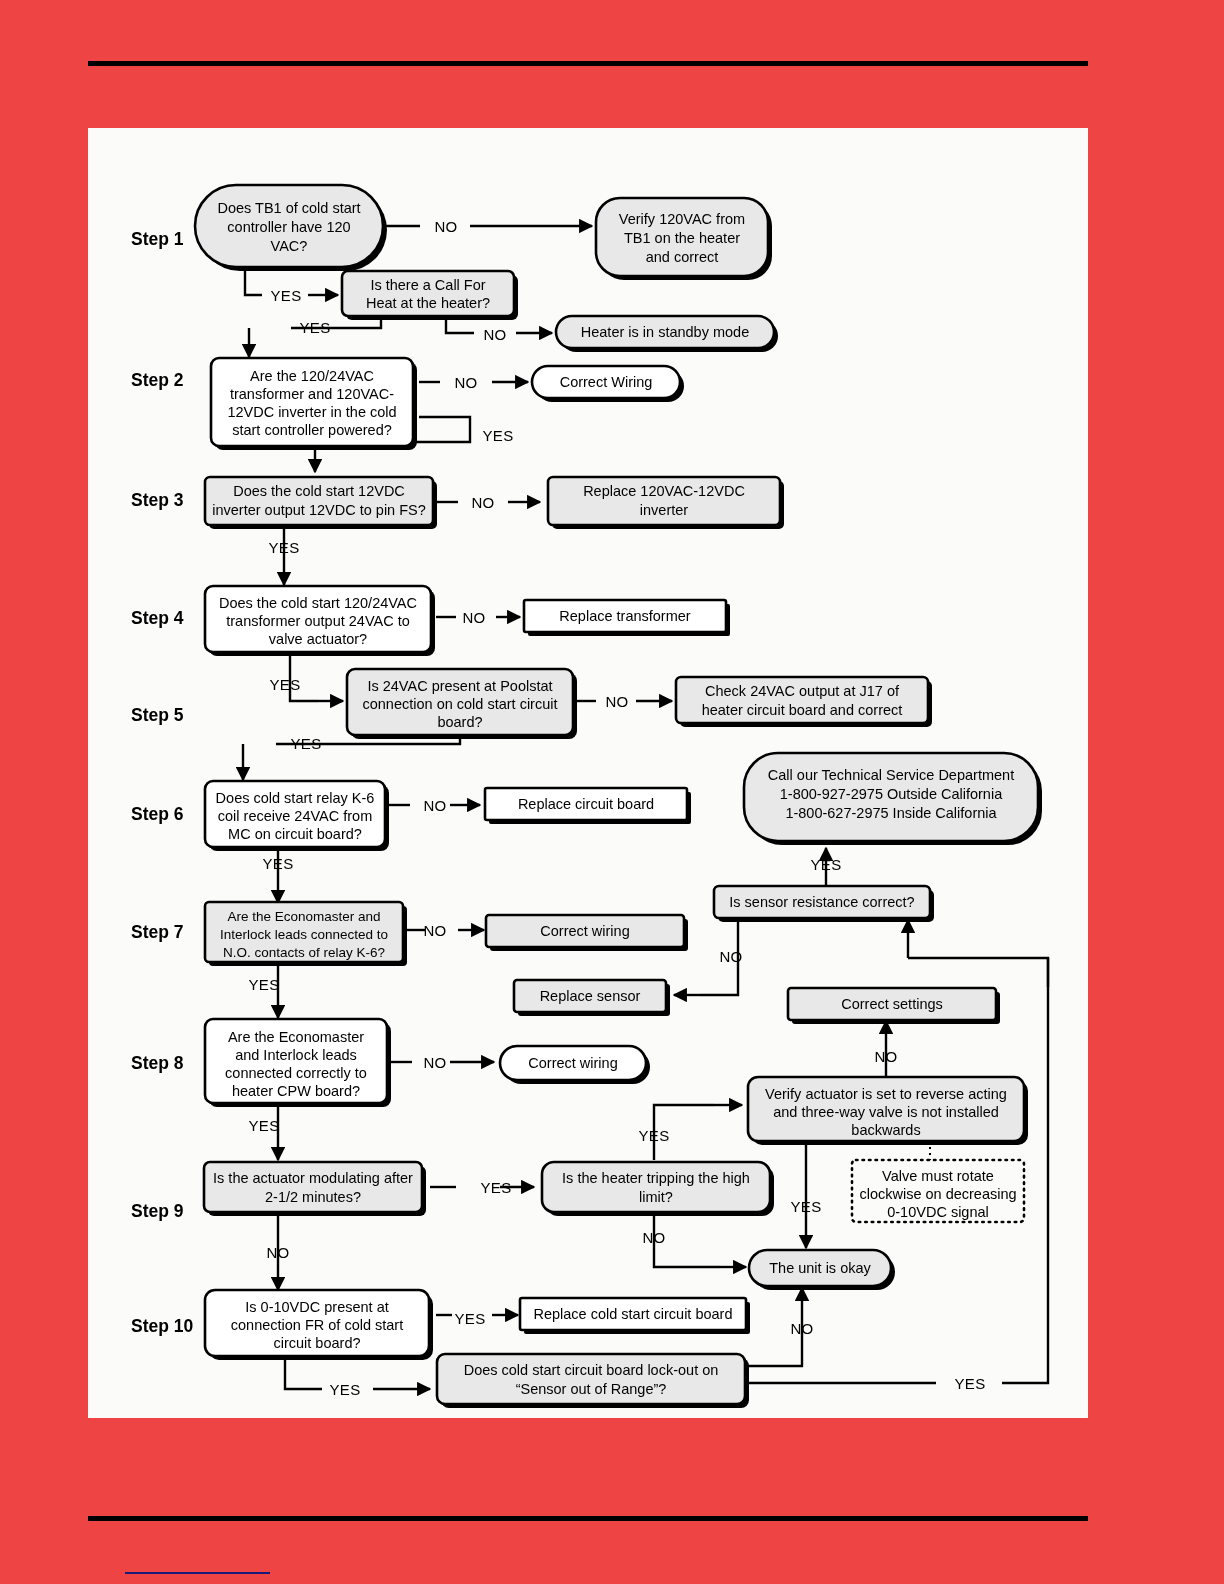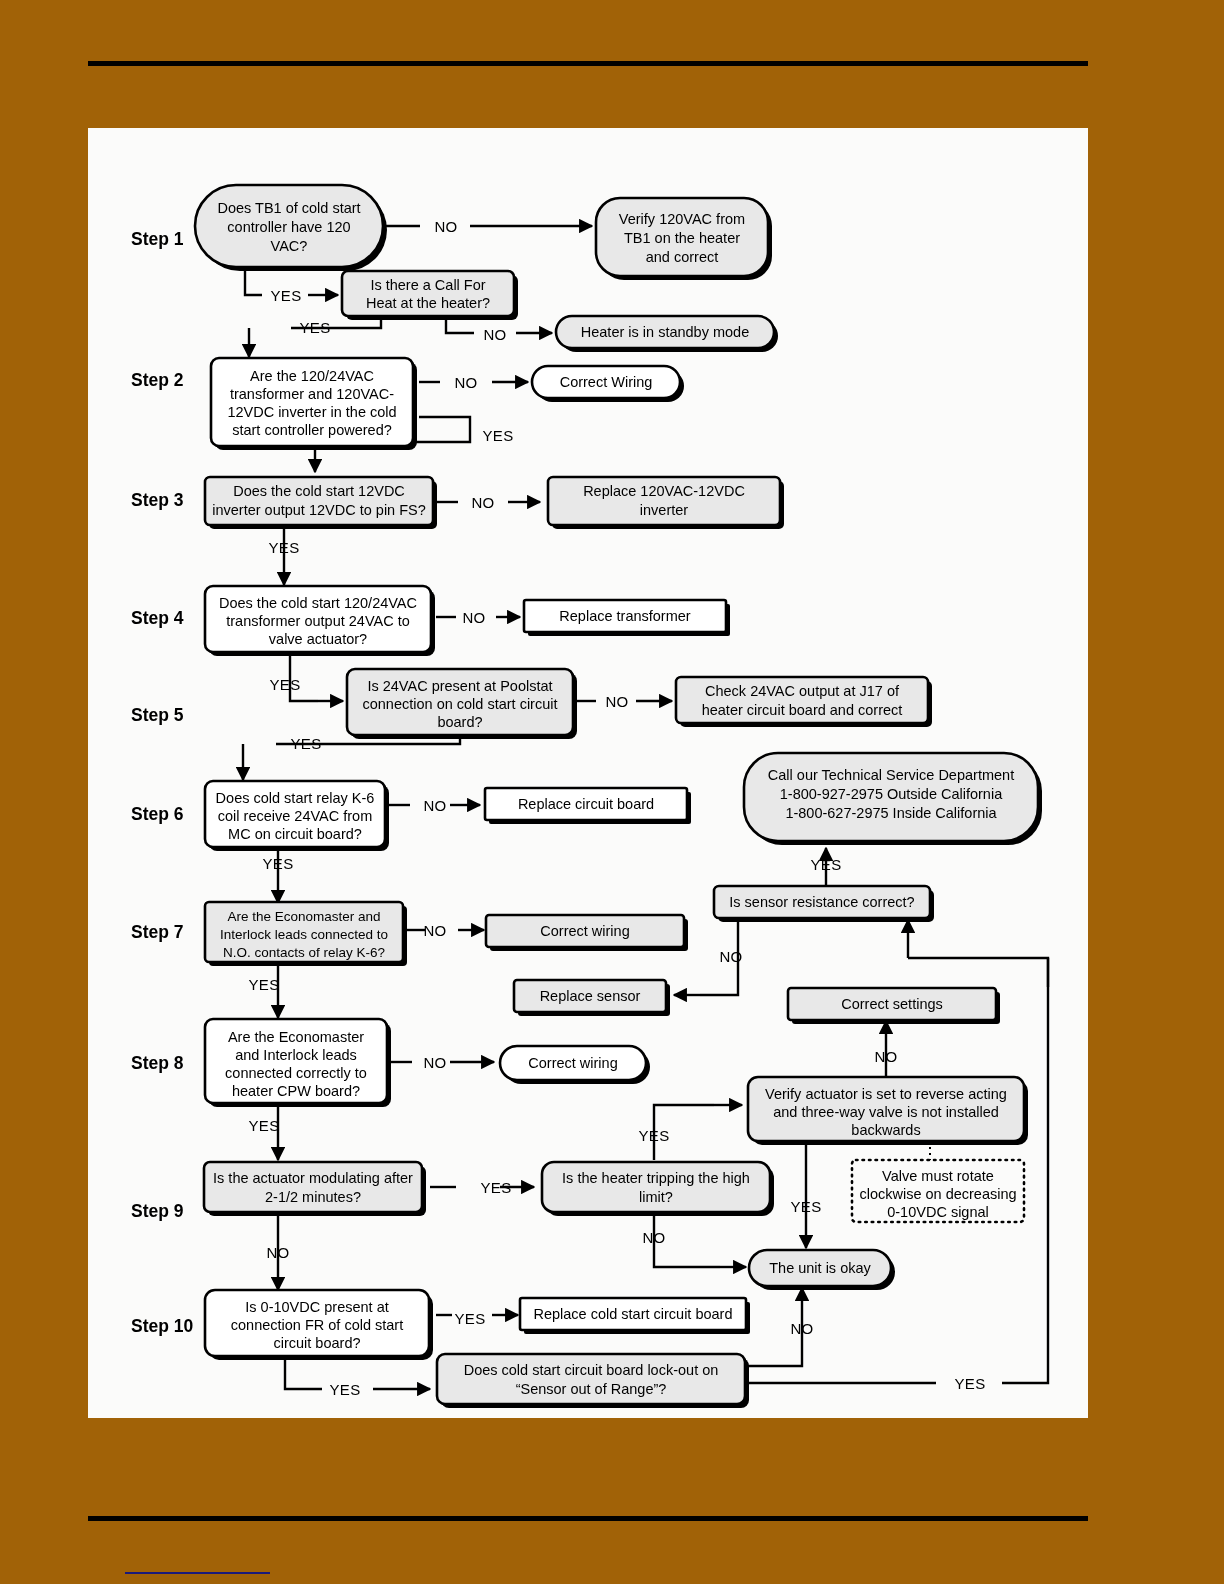--- a/index.html
+++ b/index.html
@@ -11,21 +11,21 @@
     width: 1224px;
     height: 1584px;
     font-family: "Liberation Sans", sans-serif;
     position: relative;
     overflow: hidden;
   }
   #page {
     position: relative;
     width: 1224px;
     height: 1584px;
-    background: #a16207;
+    background: #ef4444;
   }
   .rule {
     position: absolute;
     background: #000000;
   }
   .rule-top { left: 88px; top: 61px; width: 1000px; height: 5px; }
   .rule-bottom { left: 88px; top: 1516px; width: 1000px; height: 5px; }
   .blue-line {
     position: absolute;
     left: 125px; top: 1572px; width: 145px; height: 2px;

